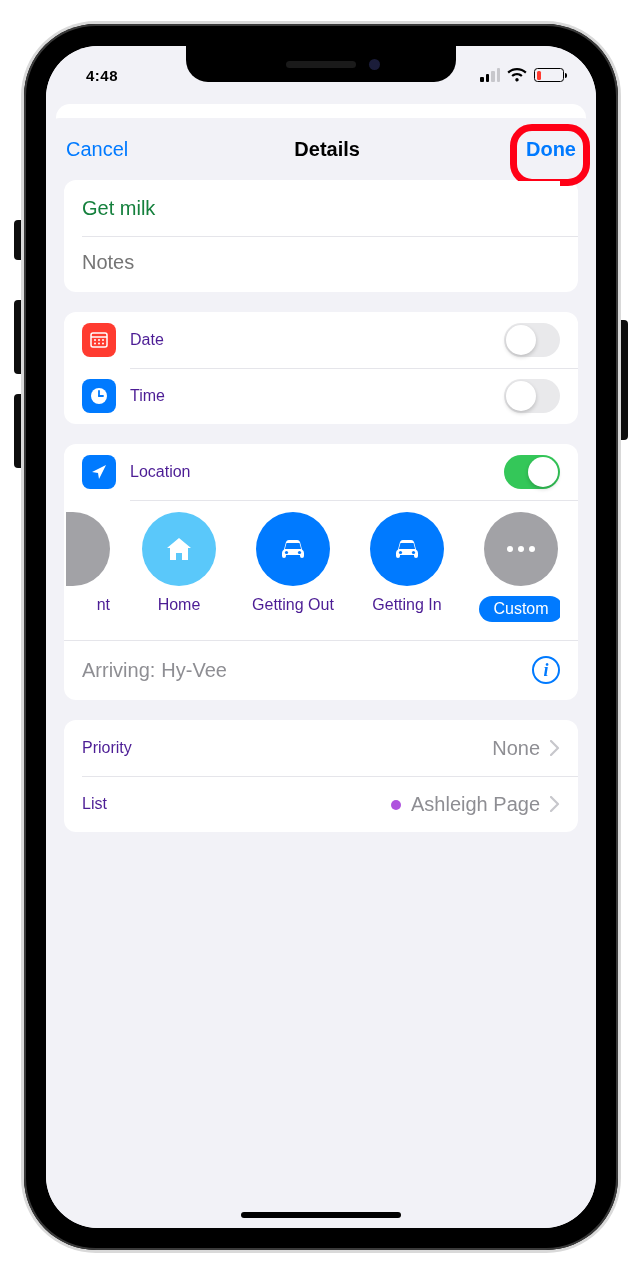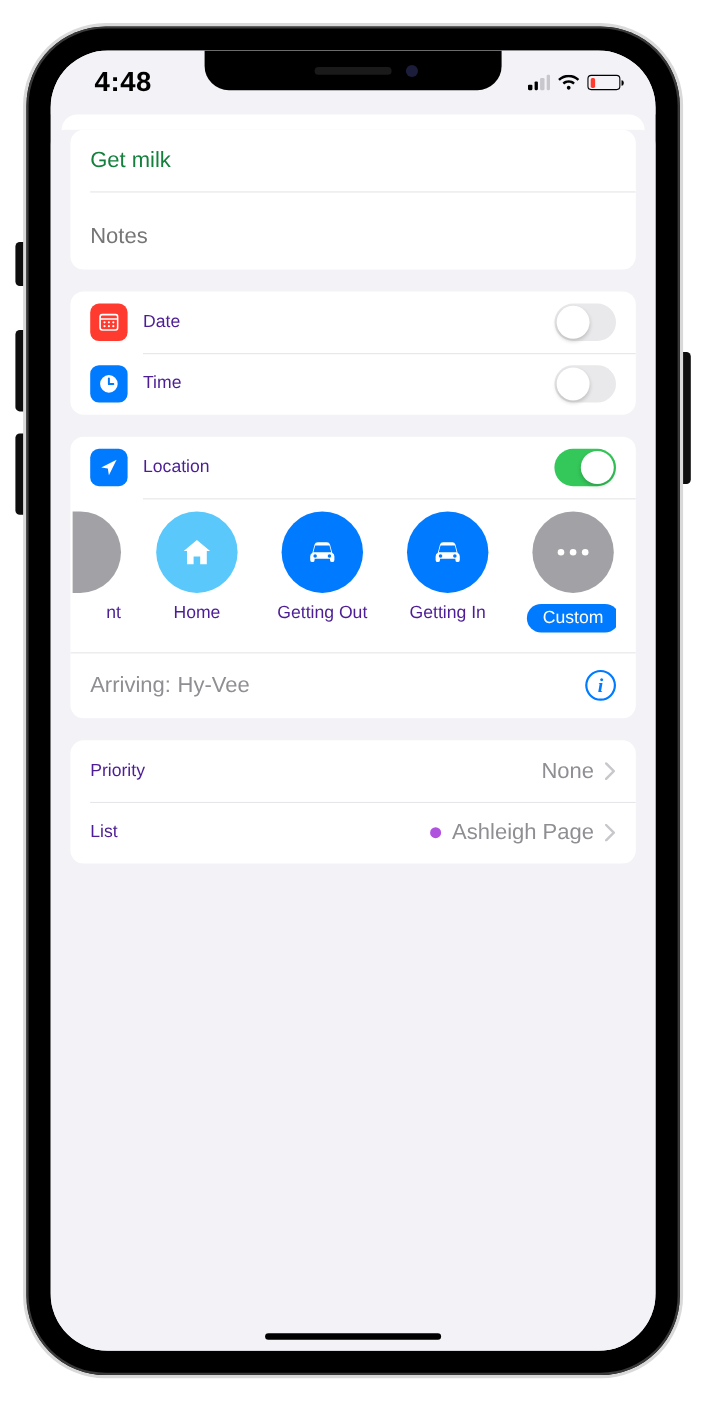--- a/index.html
+++ b/index.html
@@ -26,21 +26,21 @@
     position: absolute; top: 0; left: 50%; transform: translateX(-50%);
     width: 270px; height: 36px; background: #000; border-radius: 0 0 22px 22px; z-index: 50;
     display:flex; align-items:center; justify-content:center; gap:60px;
   }
   .notch .speaker { width: 70px; height: 7px; background:#1a1a1a; border-radius: 4px; }
   .notch .cam { width: 11px; height:11px; border-radius:50%; background:#1b1d3a; position:absolute; right:76px; top:13px;}
   .status-bar {
     height: 58px; display: flex; justify-content: space-between; align-items: center;
     padding: 0 32px 0 40px; color: #000; font-weight: 600; background:#f2f2f7;
   }
-  .status-bar .time { font-size: 25px; letter-spacing: 0.5px; }
+  .status-bar .time { font-size: 15px; letter-spacing: 0.5px; }
   .status-icons { display: flex; align-items: center; gap: 7px; }
   .cell-bars { display:flex; align-items:flex-end; gap:2px; height:14px; }
   .cell-bars span { width:3.5px; background:#000; border-radius:1px; display:block;}
   .cell-bars span.off { background:#c7c7cc;}
   .cell-bars span:nth-child(1){height:5px;} .cell-bars span:nth-child(2){height:8px;}
   .cell-bars span:nth-child(3){height:11px;} .cell-bars span:nth-child(4){height:14px;}
   .wifi { width:20px; height:14px; position:relative; }
   .battery { width:30px; height:14px; border:1.5px solid #000; border-radius:3.5px; position:relative;}
   .battery::after{content:""; position:absolute; right:-4px; top:3.5px; width:2.5px; height:5px; background:#000; border-radius:0 2px 2px 0;}
   .battery .fill{ position:absolute; left:1.5px; top:1.5px; bottom:1.5px; width:4px; background:#ff3b30; border-radius:1.5px;}
@@ -75,21 +75,21 @@
   .row.sep-full::before{ left:0; }
 
   .row .icon-box {
     width:34px; height:34px; border-radius:8px; margin-right:14px; display:flex; align-items:center; justify-content:center; flex-shrink:0;
   }
   .icon-red { background:#ff3b30; }
   .icon-blue { background:#007aff; }
   .row .label { font-size: 16px; color:#4c1d95; flex:1;}
   .row .value { font-size: 20px; color:#8e8e93; }
   .title-input { font-size: 20px; color:#15803d; border:none; outline:none; width:100%; padding: 16px 0;}
-  .notes-input { font-size: 20px; color:#c7c7cc; border:none; outline:none; width:100%; padding: 14px 0 18px; margin-top: 16px;}
+  .notes-input { font-size: 20px; color:#c7c7cc; border:none; outline:none; width:100%; padding: 14px 0 18px;}
   
   .toggle { width:56px; height:34px; border-radius:17px; background:#e9e9eb; position:relative; flex-shrink:0;}
   .toggle .knob { position:absolute; top:2px; left:2px; width:30px; height:30px; background:#fff; border-radius:50%; box-shadow:0 2px 4px rgba(0,0,0,0.2);}
   .toggle.on { background:#34c759; }
   .toggle.on .knob { left:auto; right:2px; }
 
   .loc-options { display:flex; gap: 24px; padding: 12px 0 18px 0; overflow:hidden; margin-left:-18px; padding-left:2px;}
   .loc-opt { display:flex; flex-direction:column; align-items:center; gap:10px; min-width: 90px;}
   .loc-opt.partial { min-width: 44px; align-items:flex-end;}
   .loc-opt .circle { width:74px; height:74px; border-radius:50%; display:flex; align-items:center; justify-content:center;}
@@ -139,20 +139,28 @@
           </svg>
           <div class="battery">
               <div class="fill"></div>
             </div>
         </div>
       </div>
 
       <div class="sheet-back"></div>
 
       <div class="sheet">
+        <div class="nav">
+          <div class="btn">Cancel</div>
+          <div class="title">Details</div>
+          <div class="done-wrap">
+            <div class="btn done">Done</div>
+            <div class="highlight-ring"></div>
+          </div>
+        </div>
 
         <div class="content">
 
           <div class="group">
             <div class="row">
               <input class="title-input" value="Get milk" style="">
             </div>
             <div class="row">
               <input class="notes-input" placeholder="Notes" style="">
             </div>

